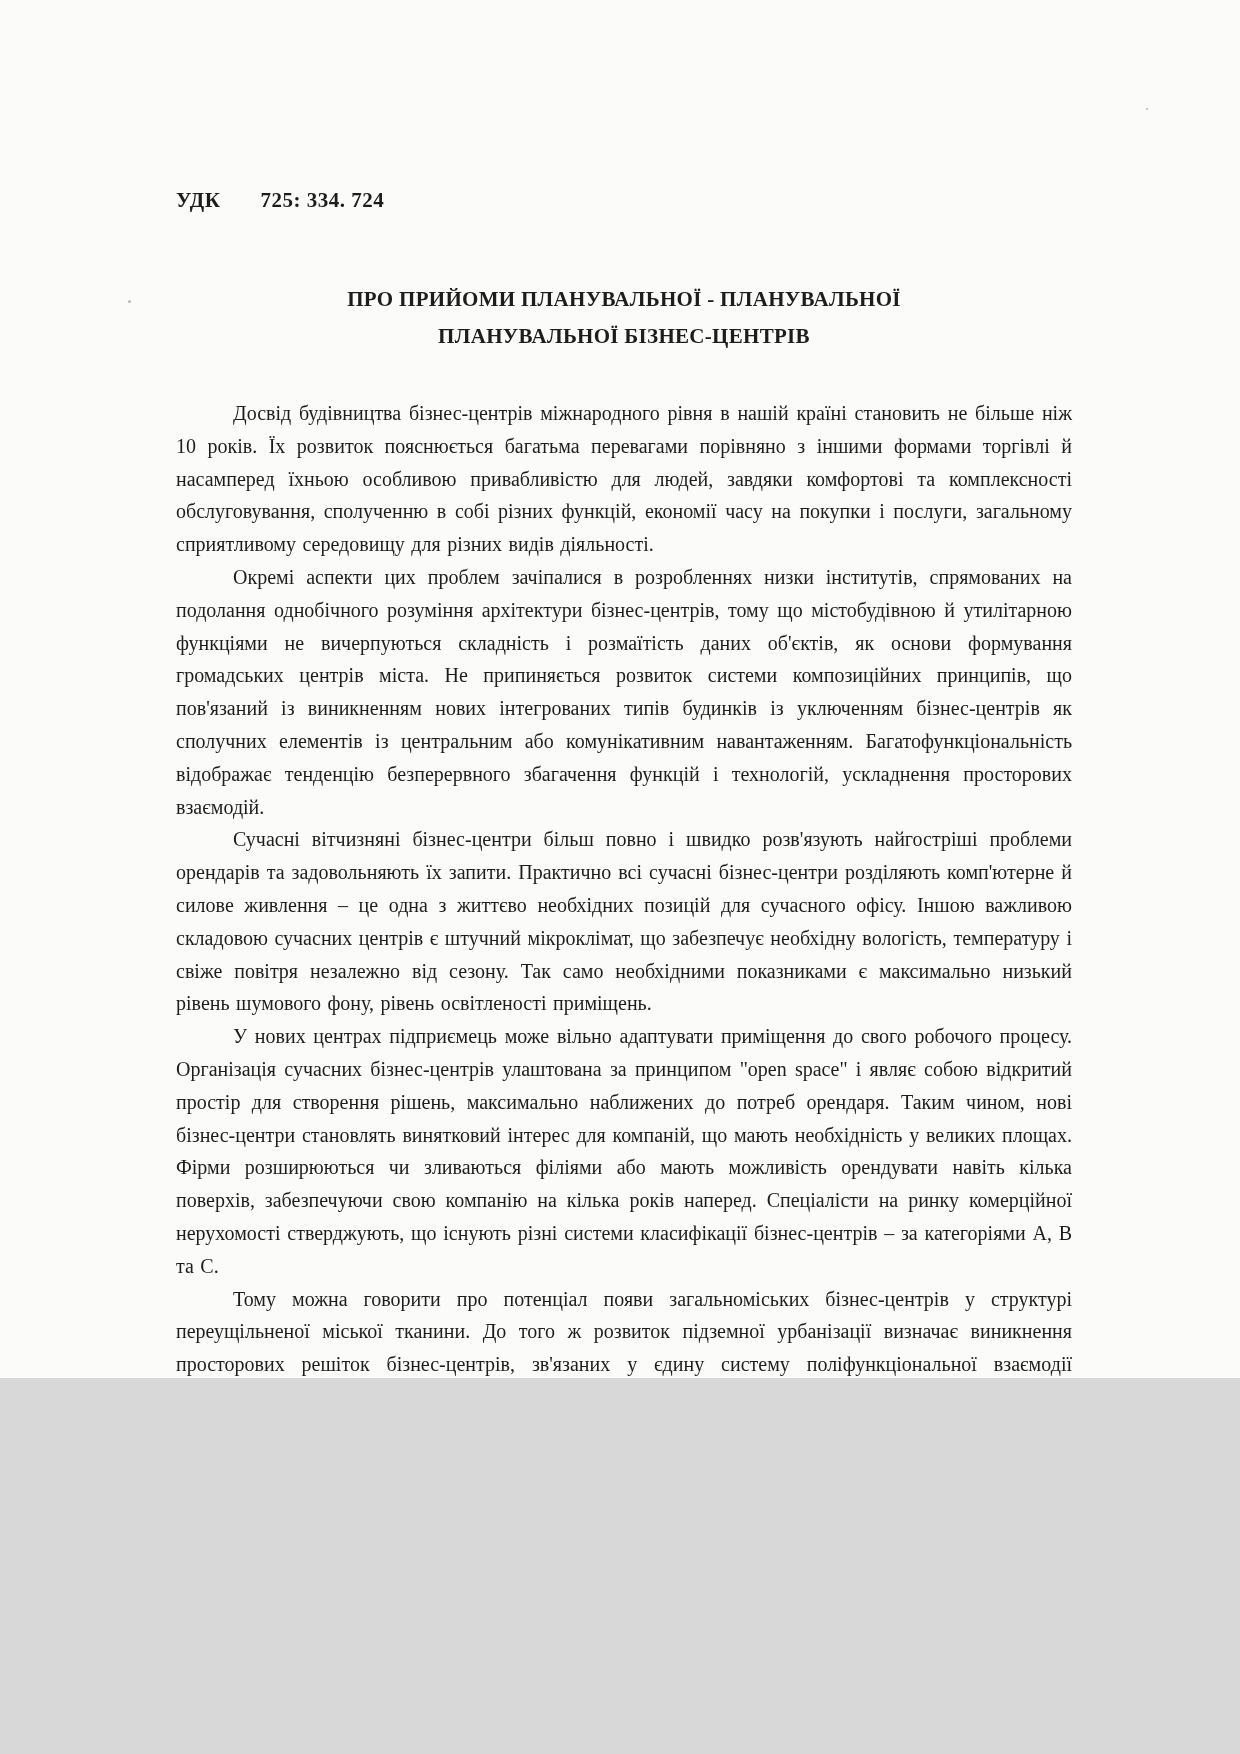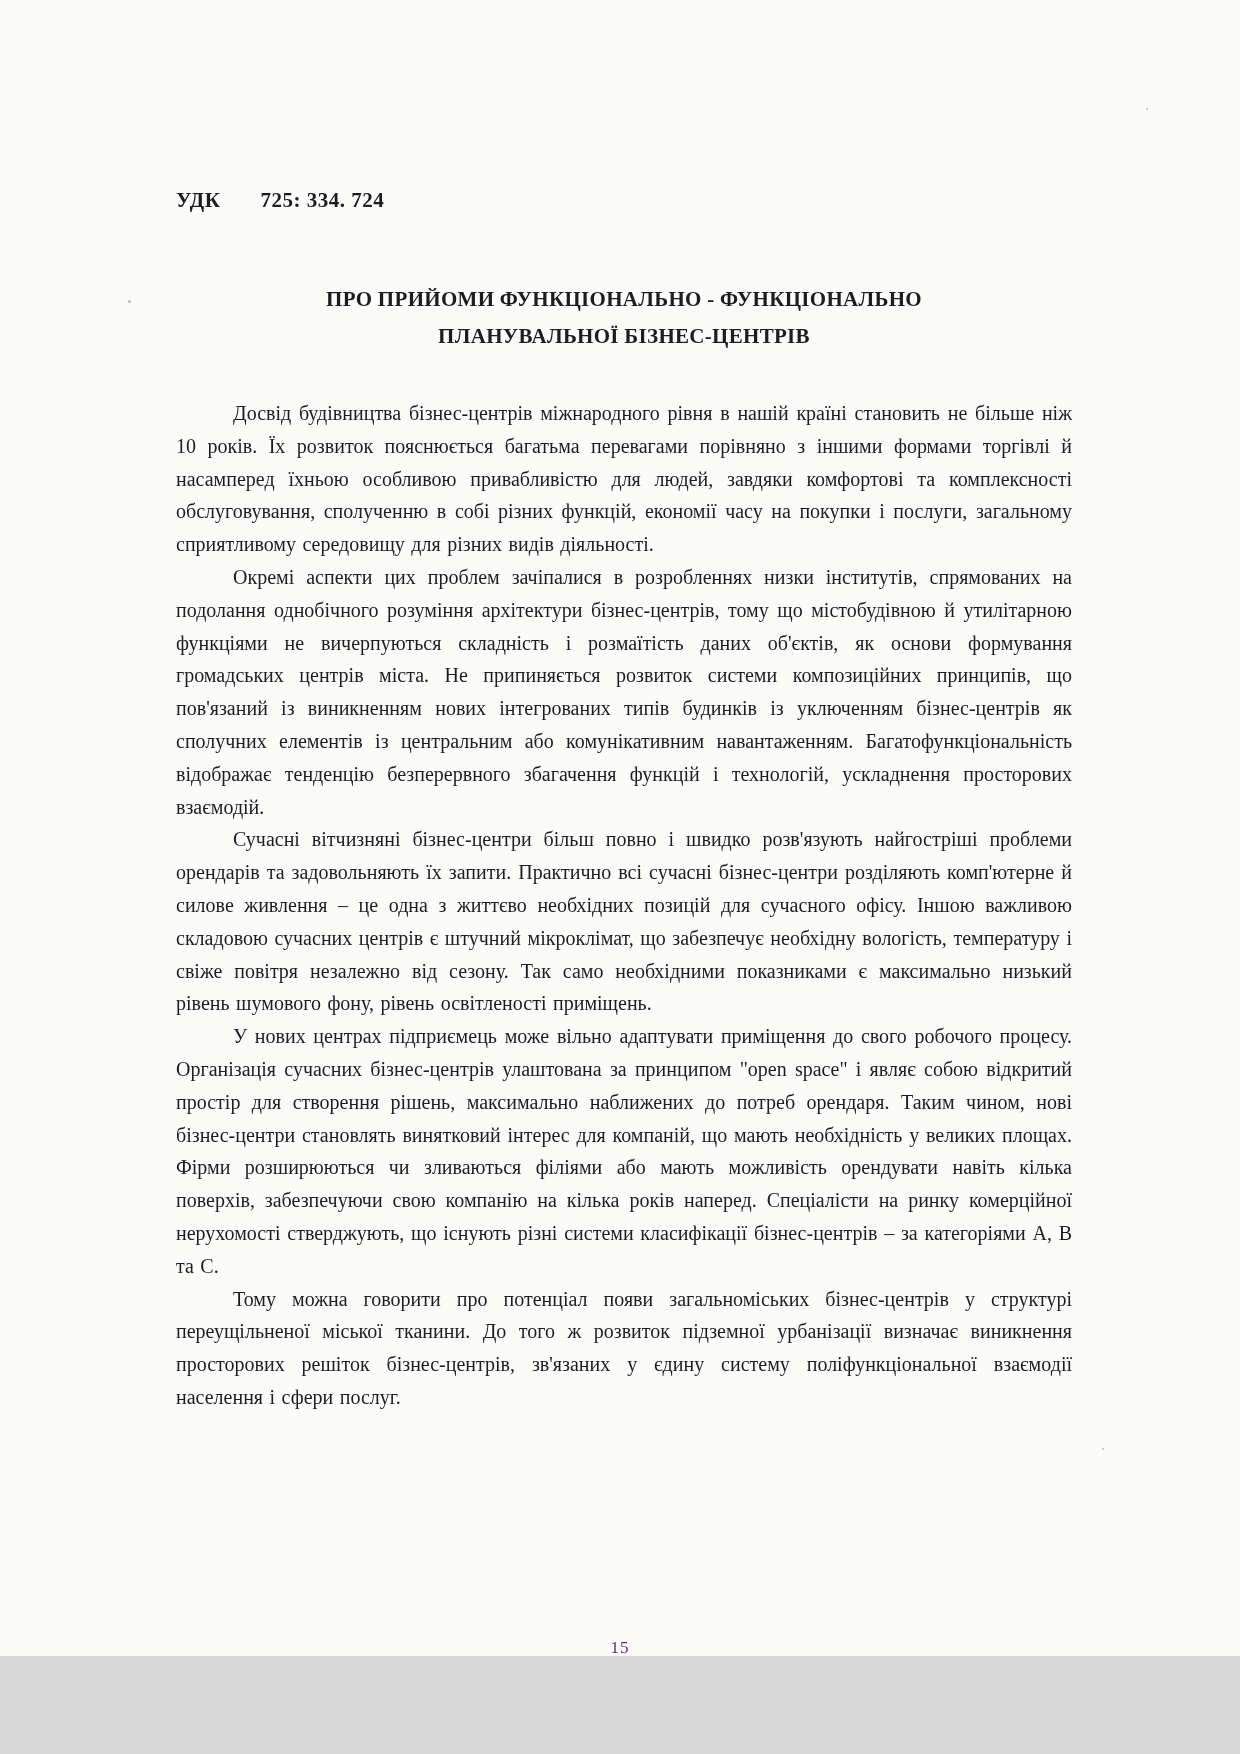--- a/index.html
+++ b/index.html
@@ -4,21 +4,21 @@
 <style>
   * { box-sizing: border-box; }
   html, body { margin: 0; padding: 0; }
   body {
     background: #d8d8d8;
     font-family: "Liberation Serif", "DejaVu Serif", serif;
   }
   .page {
     position: relative;
     width: 1240px;
-    height: 1656px;
+    height: 1378px;
     margin: 0 auto;
     background: #fbfbfa;
     color: #1d1d1d;
     overflow: hidden;
   }
   .content {
     position: absolute;
     left: 176px;
     top: 186px;
     width: 896px;
@@ -92,21 +92,21 @@
 
   <div class="content">
 
     <div class="header-row">
       <div class="udc">
         <span>УДК</span><span class="udc-num">725: 334. 724</span>
       </div>
     </div>
 
     <h1 class="title">
-      <span>ПРО ПРИЙОМИ ФУНКЦІОНАЛЬНО -  ФУНКЦІОНАЛЬНО</span><br>
+      <span>ПРО ПРИЙОМИ ПЛАНУВАЛЬНОЇ -  ПЛАНУВАЛЬНОЇ</span><br>
       <span>ПЛАНУВАЛЬНОЇ БІЗНЕС-ЦЕНТРІВ</span>
     </h1>
 
     <div class="body-text">
       <p class="body-par">Досвід будівництва бізнес-центрів міжнародного рівня в нашій країні становить не більше ніж 10 років. Їх розвиток пояснюється багатьма перевагами порівняно з іншими формами торгівлі й насамперед їхньою особливою привабливістю для людей, завдяки комфортові та комплексності обслуговування, сполученню в собі різних функцій, економії часу на покупки і послуги, загальному сприятливому середовищу для різних видів діяльності.</p>
       <p class="body-par">Окремі аспекти цих проблем зачіпалися в розробленнях низки інститутів, спрямованих на подолання однобічного розуміння архітектури бізнес-центрів, тому що містобудівною й утилітарною функціями не вичерпуються складність і розмаїтість даних об'єктів, як основи формування громадських центрів міста. Не припиняється розвиток системи композиційних принципів, що пов'язаний із виникненням нових інтегрованих типів будинків із уключенням бізнес-центрів як сполучних елементів із центральним або комунікативним навантаженням. Багатофункціональність відображає тенденцію безперервного збагачення функцій і технологій, ускладнення просторових взаємодій.</p>
       <p class="body-par">Сучасні вітчизняні бізнес-центри більш повно і швидко розв'язують найгостріші проблеми орендарів та задовольняють їх запити. Практично всі сучасні бізнес-центри розділяють комп'ютерне й силове живлення – це одна з життєво необхідних позицій для сучасного офісу. Іншою важливою складовою сучасних центрів є штучний мікроклімат, що забезпечує необхідну вологість, температуру і свіже повітря незалежно від сезону. Так само необхідними показниками є максимально низький рівень шумового фону, рівень освітленості приміщень.</p>
       <p class="body-par">У нових центрах підприємець може вільно адаптувати приміщення до свого робочого процесу. Організація сучасних бізнес-центрів улаштована за принципом "open space" і являє собою відкритий простір для створення рішень, максимально наближених до потреб орендаря. Таким чином, нові бізнес-центри становлять винятковий інтерес для компаній, що мають необхідність у великих площах. Фірми розширюються чи зливаються філіями або мають можливість орендувати навіть кілька поверхів, забезпечуючи свою компанію на кілька років наперед. Спеціалісти на ринку комерційної нерухомості стверджують, що існують різні системи класифікації бізнес-центрів – за категоріями А, В та С.</p>
       <p class="body-par">Тому можна говорити про потенціал появи загальноміських бізнес-центрів у структурі переущільненої міської тканини. До того ж розвиток підземної урбанізації визначає виникнення просторових решіток бізнес-центрів, зв'язаних у єдину систему поліфункціональної взаємодії населення і сфери послуг.</p>
     </div>

